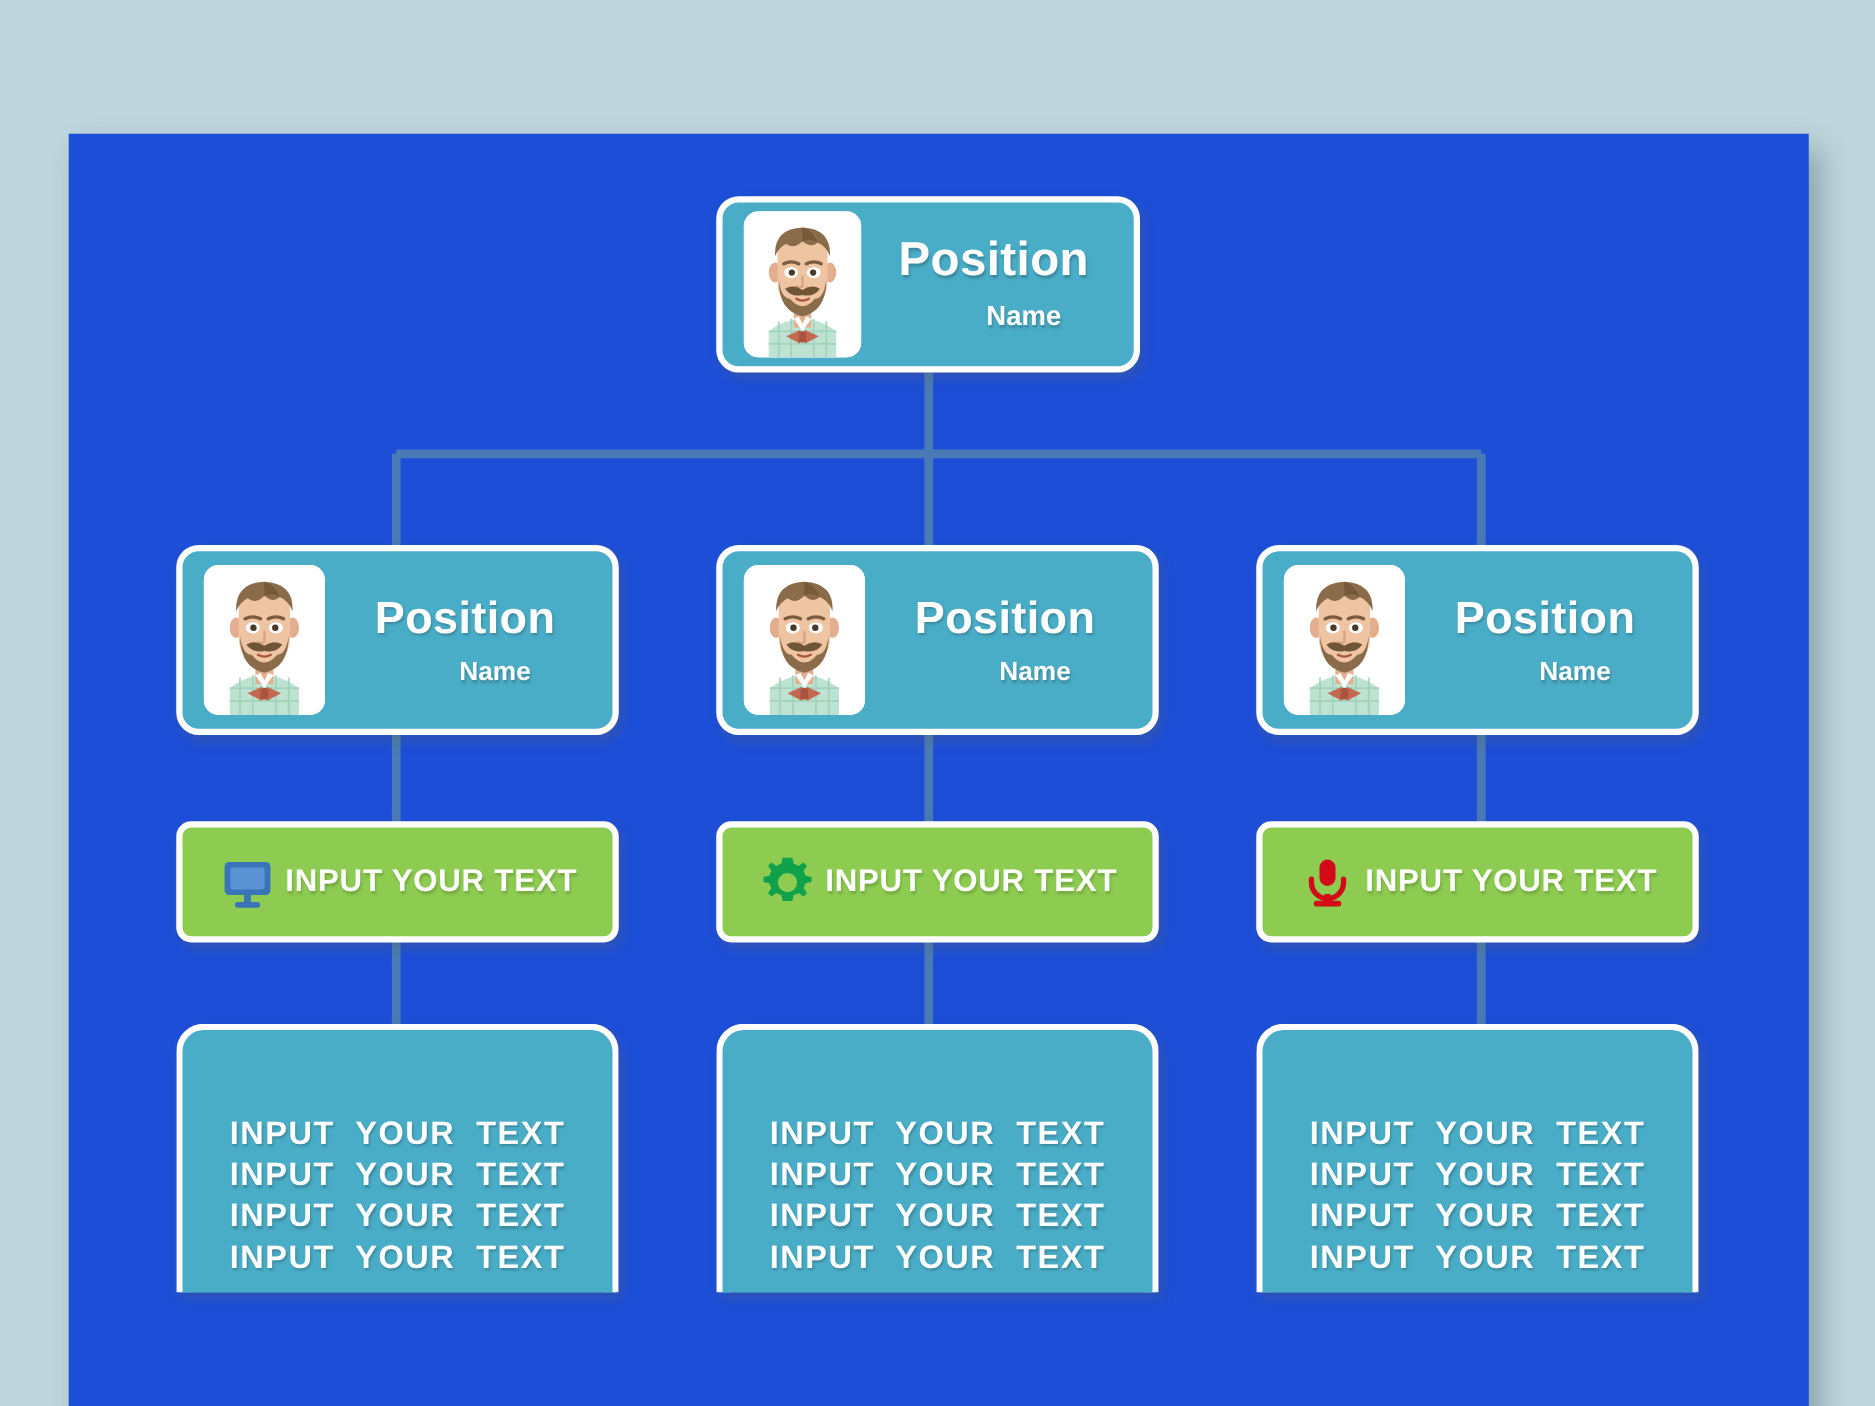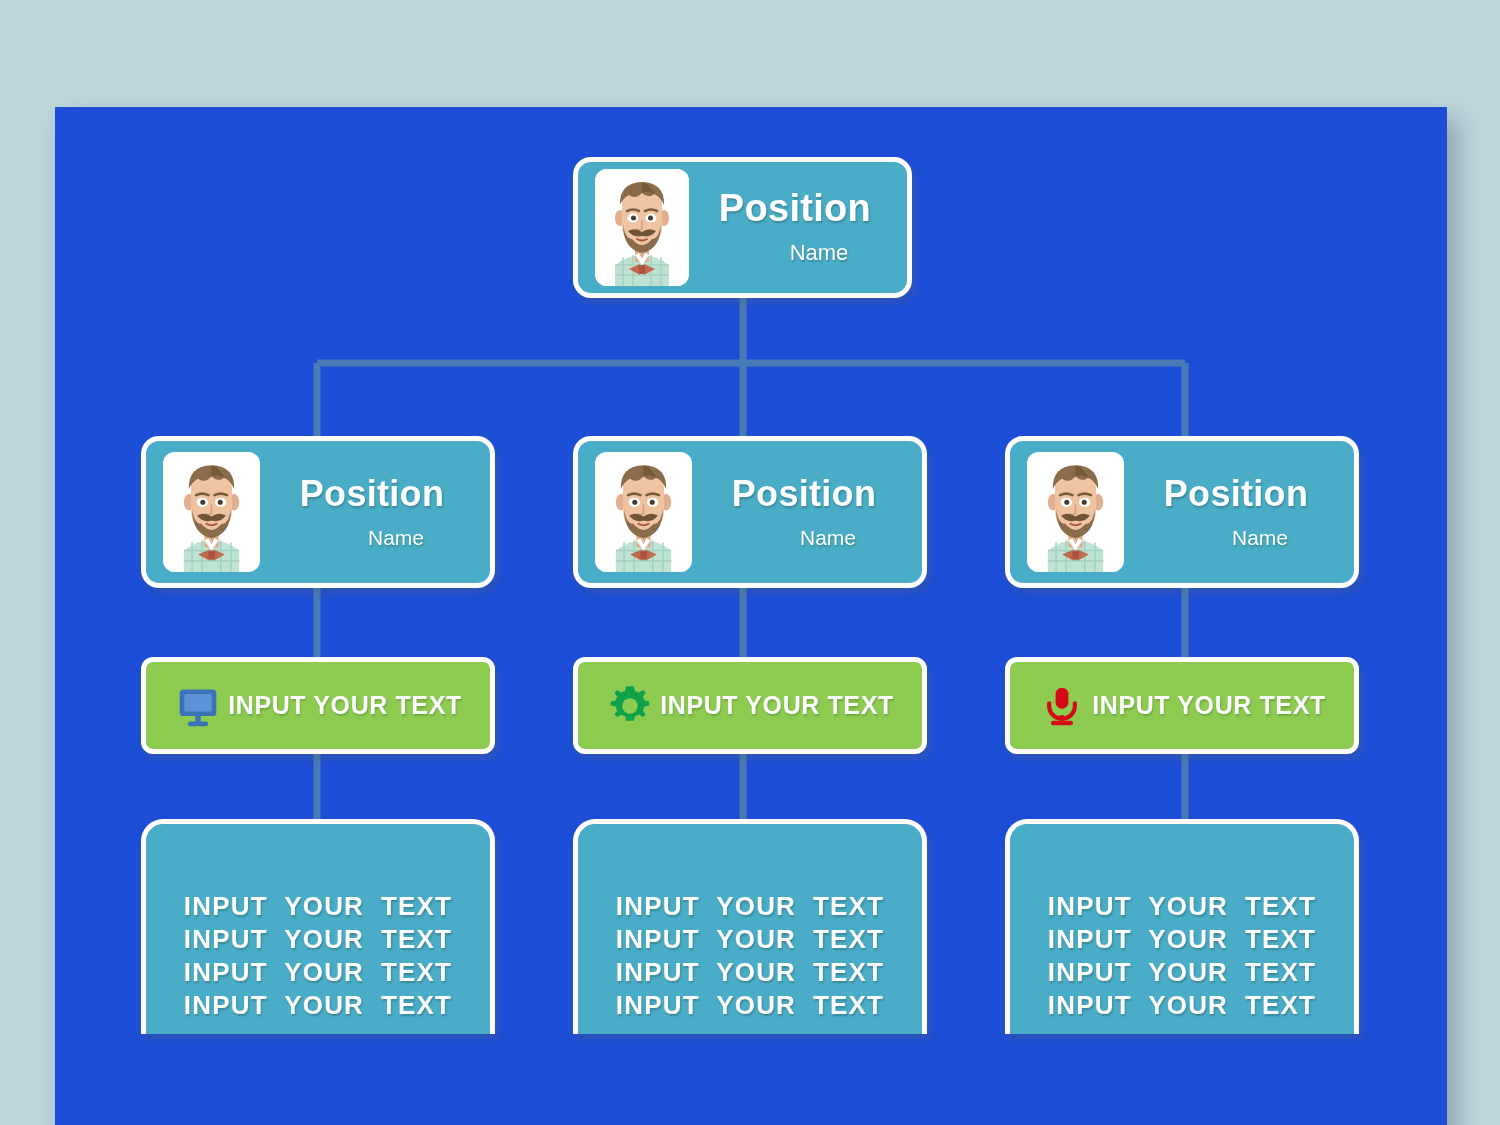--- a/index.html
+++ b/index.html
@@ -81,21 +81,21 @@
   .position-label {
     color: #ffffff;
     font-weight: bold;
     letter-spacing: 0.3px;
     text-shadow: 1px 2px 2px rgba(40, 90, 105, 0.45);
     line-height: 1.05;
   }
 
   .name-label {
     color: #ffffff;
-    font-weight: normal;
+    font-weight: bold;
     text-shadow: 1px 2px 2px rgba(40, 90, 105, 0.45);
     line-height: 1.1;
     margin-left: 48px;
   }
 
   #card-top .position-label { font-size: 38px; }
   #card-top .name-label { font-size: 22px; margin-top: 12px; }
 
   .lvl2 .position-label { font-size: 36px; }
   .lvl2 .name-label { font-size: 21px; margin-top: 13px; }

